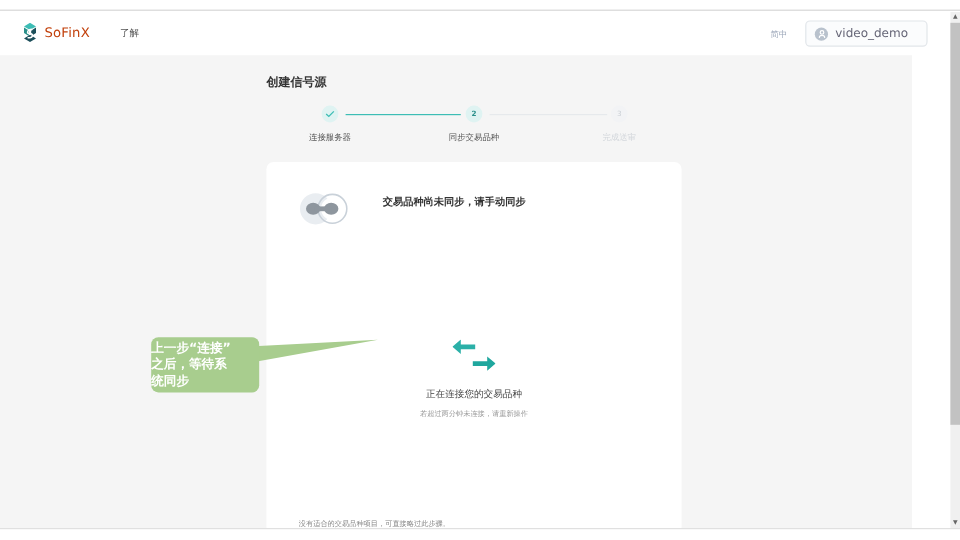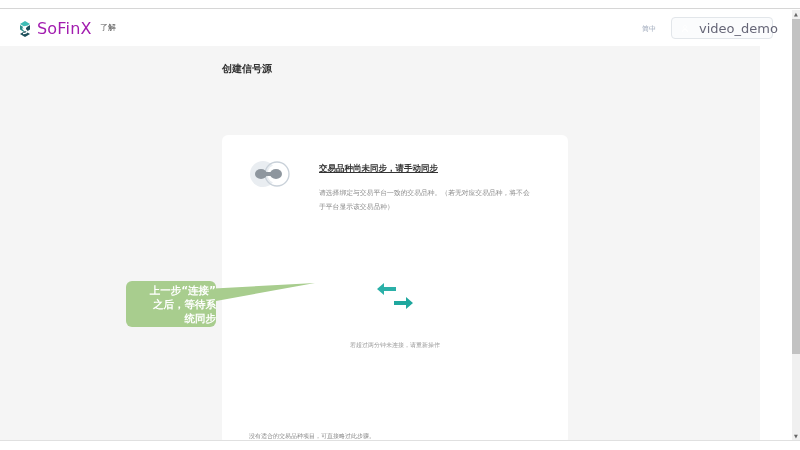--- a/index.html
+++ b/index.html
@@ -2,49 +2,49 @@
 <html><head>
 <meta charset="utf-8">
 <style>
   * { box-sizing: border-box; margin: 0; padding: 0; }
   html, body { width: 800px; height: 450px; overflow: hidden; }
   body { font-family: "DejaVu Sans", "Liberation Sans", sans-serif; background: #ffffff; position: relative; }
   .top-line { position: absolute; left: 0; top: 0; width: 800px; height: 9px; background: #fff; border-bottom: 1px solid #d6d6d6; }
   .header { position: absolute; left: 0; top: 10px; width: 792px; height: 36px; background: #fff; }
   .logo { position: absolute; left: 18px; top: 9px; display: flex; align-items: center; }
   .logo-icon { width: 14px; height: 16px; position: relative; }
-  .logo-text { font-size: 16px; color: #a21caf; margin-left: 5px; letter-spacing: 0.2px; }
+  .logo-text { font-size: 11px; color: #c2410c; margin-left: 5px; letter-spacing: 0.2px; }
   .nav-item { position: absolute; left: 100px; top: 12px; font-size: 8px; color: #555; text-align: right; }
   .lang { position: absolute; left: 642px; top: 14px; font-size: 7px; color: #9aa5b8; text-align: center; }
   .user-box { position: absolute; left: 671px; top: 7px; width: 102px; height: 22px; border: 1px solid #e2e6ea; border-radius: 4px; background: #fbfcfd; display: flex; align-items: center; padding-left: 7px; }
   .avatar { width: 11px; height: 11px; border-radius: 50%; background: #b9c2cd; position: relative; }
   .avatar::before { content: ""; position: absolute; left: 3.5px; top: 2px; width: 4px; height: 4px; border-radius: 50%; border: 1px solid #fff; box-sizing: border-box; }
   .avatar::after { content: ""; position: absolute; left: 2.5px; top: 6px; width: 6px; height: 3px; border-radius: 3px 3px 0 0; border: 1px solid #fff; border-bottom: none; box-sizing: border-box; }
-  .username { font-size: 13px; color: #667; margin-left: 20px; }
+  .username { font-size: 10px; color: #667; margin-left: 6px; }
   .main { position: absolute; left: 0; top: 46px; width: 760px; height: 394px; background: #f5f5f5; }
   .page-title { position: absolute; left: 222px; top: 16px; font-size: 10px; font-weight: bold; color: #333; }
   .steps { position: absolute; left: 222px; top: 40px; width: 340px; height: 40px; }
   .step-circle { position: absolute; top: 2px; width: 14px; height: 14px; border-radius: 50%; display: flex; align-items: center; justify-content: center; font-size: 6px; }
   .step-label { position: absolute; top: 24px; font-size: 7px; white-space: nowrap; transform: translateX(-50%); }
   .step-line { position: absolute; top: 8.5px; height: 1px; }
   .card { position: absolute; left: 222px; top: 89px; width: 346px; height: 310px; background: #fff; border-radius: 6px; }
   .sync-icon { position: absolute; left: 26px; top: 24px; width: 44px; height: 30px; }
-  .card-title { position: absolute; left: 97px; top: 28px; font-size: 8.5px; font-weight: bold; color: #333; text-decoration: underline; }
+  .card-title { position: absolute; left: 97px; top: 28px; font-size: 8.5px; font-weight: bold; color: #333; }
   .card-desc { position: absolute; left: 97px; top: 51px; width: 215px; font-size: 6.8px; color: #8a8a8a; line-height: 14px; }
   .arrows { position: absolute; left: 155px; top: 148px; width: 36px; height: 28px; }
   .connecting { position: absolute; left: 0; width: 346px; top: 188px; text-align: center; font-size: 8px; color: #444; }
   .hint { position: absolute; left: 0; width: 346px; top: 206px; text-align: center; font-size: 6px; color: #999; }
   .timer { position: absolute; left: 0; width: 346px; top: 222px; text-align: center; font-size: 9px; color: #b8c4d4; }
   .skip-note { position: absolute; left: 27px; top: 297px; font-size: 6px; color: #888; }
   .bottom-bar { position: absolute; left: 0; top: 440px; width: 800px; height: 10px; background: #fff; border-top: 1px solid #e0e0e0; }
   .scrollbar { position: absolute; left: 792px; top: 10px; width: 8px; height: 430px; background: #f0f0f0; }
   .scroll-thumb { position: absolute; left: 0; top: 9px; width: 8px; height: 335px; background: #c2c2c2; }
   .scroll-up, .scroll-down { position: absolute; left: 1px; width: 6px; height: 6px; font-size: 5px; color: #666; text-align: center; line-height: 6px; }
   .scroll-up { top: 1px; } .scroll-down { top: 423px; }
-  .callout { position: absolute; left: 126px; top: 281px; width: 90px; height: 46px; background: #a8cd8e; border-radius: 6px; color: #fff; font-size: 10.5px; font-weight: bold; text-align: right; line-height: 14px; padding-top: 2px; }
+  .callout { position: absolute; left: 126px; top: 281px; width: 90px; height: 46px; background: #a8cd8e; border-radius: 6px; color: #fff; font-size: 10.5px; font-weight: bold; text-align: left; line-height: 14px; padding-top: 2px; }
   .callout-tail { position: absolute; left: 205px; top: 286px; width: 0; height: 0; border-top: 0 solid transparent; border-bottom: 14px solid transparent; border-left: 110px solid #a8cd8e; transform: skewY(-3deg); }
 </style>
 </head>
 <body>
 
 <div class="top-line"></div>
 
 <div class="header">
   <div class="logo">
     <span class="logo-icon">
@@ -62,37 +62,51 @@
   <span class="lang">简中</span>
   <div class="user-box">
     <span class="avatar"></span>
     <span class="username">video_demo</span>
   </div>
 </div>
 
 <div class="main">
   <div class="page-title">创建信号源</div>
 
+  <div class="steps">
+    <div class="step-circle" style="left:46px; background:#dff3f2;">
+      <svg width="8" height="6" viewBox="0 0 8 6">
+          <path d="M0.8,3 L3,5 L7.2,0.8" stroke="#3dbdb5" stroke-width="1.1" fill="none"></path>
+        </svg>
+    </div>
+    <div class="step-line" style="left:66px; width:96px; background:#3dbdb5;"></div>
+    <div class="step-circle" style="left:166px; background:#dff3f2; color:#2a8f8a; font-weight:bold;">2</div>
+    <div class="step-line" style="left:186px; width:98px; background:#e6e9ec;"></div>
+    <div class="step-circle" style="left:287px; background:#f2f3f5; color:#c9ced4;">3</div>
+    <span class="step-label" style="left:53px; color:#555;">连接服务器</span>
+    <span class="step-label" style="left:173px; color:#555;">同步交易品种</span>
+    <span class="step-label" style="left:294px; color:#d2d6db;">完成送审</span>
+  </div>
 
   <div class="card">
     <svg class="sync-icon" viewBox="0 0 44 30">
       <circle cx="15" cy="15" r="13" fill="#e9edf1"></circle>
       <circle cx="29" cy="15" r="12" fill="none" stroke="#c9d1d9" stroke-width="1.3"></circle>
       <circle cx="29" cy="15" r="9.5" fill="#fff"></circle>
       <ellipse cx="13" cy="15" rx="6" ry="5" fill="#8e969e"></ellipse>
       <ellipse cx="28" cy="15" rx="6" ry="5" fill="#8e969e"></ellipse>
       <rect x="14" y="13" width="14" height="4" fill="#8e969e"></rect>
     </svg>
     <div class="card-title">交易品种尚未同步，请手动同步</div>
-    <div class="card-desc">请选择绑定与交易平台一致的交易品种。（若无对应交易品种，将不会于平台显示该交易品种）</div>
 
     <svg class="arrows" viewBox="0 0 36 28">
       <polygon points="0,6 7,0 7,4 19,4 19,8 7,8 7,12" fill="#2bb0a8"></polygon>
       <polygon points="36,20 29,14 29,18 17,18 17,22 29,22 29,26" fill="#1fa79e"></polygon>
     </svg>
+    <div class="connecting">正在连接您的交易品种</div>
     <div class="hint">若超过两分钟未连接，请重新操作</div>
     <div class="skip-note">没有适合的交易品种项目，可直接略过此步骤。</div>
   </div>
 </div>
 
 <div class="callout-tail"></div>
 <div class="callout">
   <div>上一步“连接”</div>
   <div>之后，等待系</div>
   <div>统同步</div>

